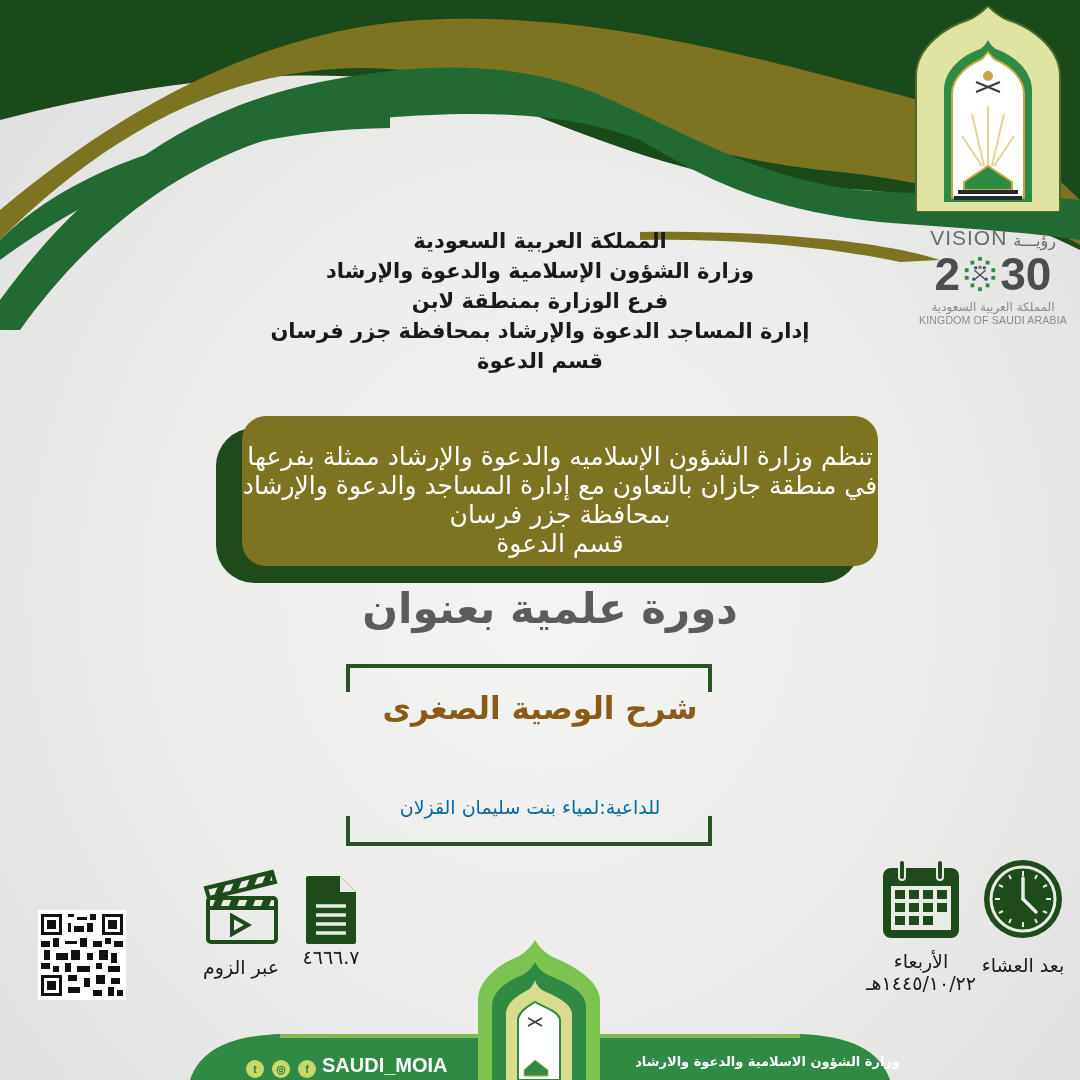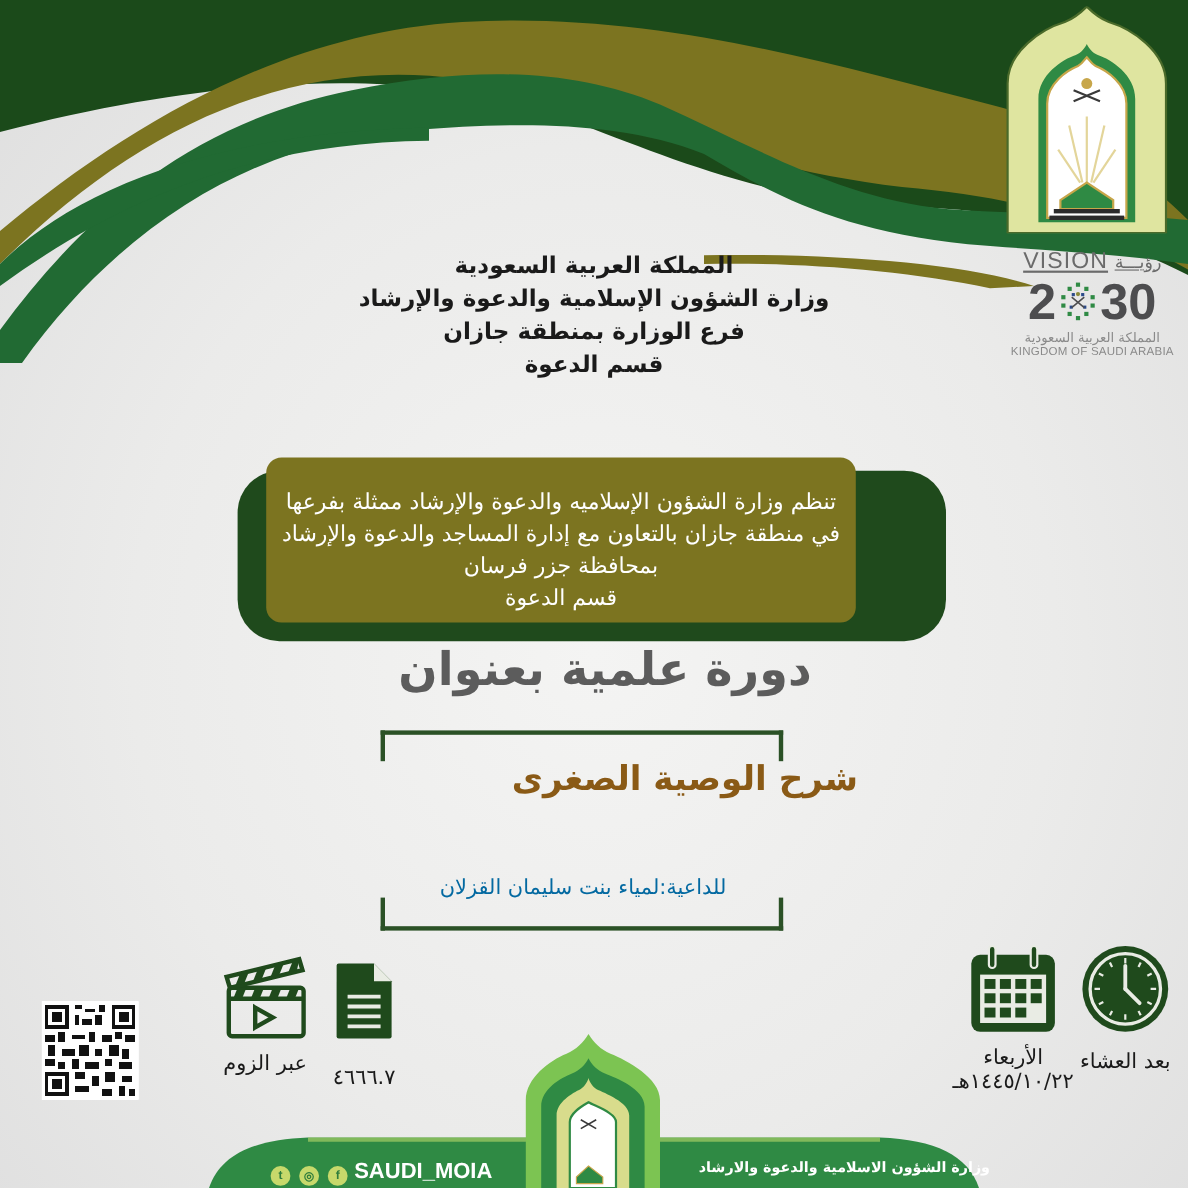--- a/index.html
+++ b/index.html
@@ -9,38 +9,38 @@
     background: radial-gradient(ellipse at 50% 55%, #f4f4f3 0%, #ebebea 55%, #dedede 100%);
     font-family: "DejaVu Sans", sans-serif;
     direction: rtl;
   }
   .banner-svg { position: absolute; left: 0; top: 0; width: 1080px; height: 330px; }
 
   
   .logo-top { position: absolute; left: 908px; top: 6px; width: 160px; height: 206px; }
 
   .vision { position: absolute; left: 918px; top: 226px; width: 150px; height: 104px; direction: ltr; }
-  .vision-row1 { display: flex; justify-content: center; gap: 6px; align-items: center; color: #6b6b6b; font-family: "Liberation Sans", sans-serif; font-size: 21px; letter-spacing: 1px; text-decoration: underline; }
+  .vision-row1 { display: flex; justify-content: center; gap: 6px; align-items: flex-end; color: #6b6b6b; font-family: "Liberation Sans", sans-serif; font-size: 21px; letter-spacing: 1px; }
   .vision-row1 .ar { font-family: "DejaVu Sans", sans-serif; font-size: 16px; direction: rtl; }
   .vision-2030 { display: flex; justify-content: center; align-items: center; font-family: "Liberation Sans", sans-serif; font-weight: bold; font-size: 46px; color: #4d4d4f; line-height: 44px; margin-top: 2px; }
   .vision-star { display: inline-block; width: 38px; height: 38px; margin: 0 1px; }
   .vision-ar { text-align: center; font-size: 12px; color: #8a8a8a; direction: rtl; margin-top: 4px; }
   .vision-en { text-align: center; font-family: "Liberation Sans", sans-serif; font-size: 10.5px; color: #8a8a8a; letter-spacing: 0.2px; }
 
   .header-block { position: absolute; left: 230px; top: 226px; width: 620px; text-align: center; color: #1a1a1a; font-weight: bold; font-size: 21px; line-height: 30px; }
   .header-block div { white-space: nowrap; }
 
   .intro-shadow { position: absolute; left: 216px; top: 428px; width: 644px; height: 155px; background: #1f4a1c; border-radius: 38px; }
-  .intro-box { position: absolute; left: 242px; top: 416px; width: 536px; height: 150px; background: #7c7420; border-radius: 14px; color: #ffffff; text-align: center; font-size: 20px; line-height: 29px; padding-top: 26px; }
+  .intro-box { position: absolute; left: 242px; top: 416px; width: 636px; height: 150px; background: #7c7420; border-radius: 24px; color: #ffffff; text-align: center; font-size: 25px; line-height: 29px; padding-top: 26px; }
 
   .course-label { position: absolute; left: 300px; top: 584px; width: 500px; text-align: center; font-size: 42px; color: #5c5c5c; font-weight: bold; letter-spacing: 0.5px; }
 
   .frame-top { position: absolute; left: 346px; top: 664px; width: 366px; height: 28px; border: 4px solid #2b5126; border-bottom: none; }
   .frame-bottom { position: absolute; left: 346px; top: 816px; width: 366px; height: 30px; border: 4px solid #2b5126; border-top: none; }
-  .course-title { position: absolute; left: 300px; top: 688px; width: 480px; text-align: right; color: #8a5a16; font-weight: bold; font-size: 31px; line-height: 40px; }
+  .course-title { position: absolute; left: 300px; top: 688px; width: 480px; text-align: center; color: #8a5a16; font-weight: bold; font-size: 31px; line-height: 40px; }
   .lecturer { position: absolute; left: 330px; top: 796px; width: 400px; text-align: center; color: #0369a1; font-size: 19px; }
 
   .icon-block { position: absolute; display: flex; flex-direction: column; align-items: center; }
   .icon-label { font-size: 19px; color: #1a1a1a; margin-top: 6px; white-space: nowrap; }
   .icon-label2 { font-size: 19px; color: #1a1a1a; white-space: nowrap; line-height: 22px; }
 
   .qr { position: absolute; left: 38px; top: 910px; width: 88px; height: 90px; background: #fff; }
 
   .footer-svg { position: absolute; left: 0; top: 940px; width: 1080px; height: 140px; }
   .footer-social { position: absolute; left: 246px; top: 1060px; display: flex; gap: 8px; direction: ltr; }
@@ -108,21 +108,22 @@
     </svg>
     <span>30</span>
   </div>
   <div class="vision-ar">المملكة العربية السعودية</div>
   <div class="vision-en">KINGDOM OF SAUDI ARABIA</div>
 </div>
 
 <div class="header-block">
   <div>المملكة العربية السعودية</div>
   <div>وزارة الشؤون الإسلامية والدعوة والإرشاد</div>
-  <div>فرع الوزارة بمنطقة جازان</div>
+  <div>فرع الوزارة بمنطقة لابن</div>
+  <div>إدارة المساجد الدعوة والإرشاد بمحافظة جزر فرسان</div>
   <div>قسم الدعوة</div>
 </div>
 
 <div class="intro-shadow"></div>
 <div class="intro-box">
   <div>تنظم وزارة الشؤون الإسلاميه والدعوة والإرشاد ممثلة بفرعها</div>
   <div>في منطقة جازان بالتعاون مع إدارة المساجد والدعوة والإرشاد</div>
   <div>بمحافظة جزر فرسان</div>
   <div>قسم الدعوة</div>
 </div>
@@ -188,21 +189,21 @@
   <svg width="54" height="72" viewBox="0 0 54 72">
     <path d="M2,4 Q2,2 4,2 L36,2 L52,18 L52,68 Q52,70 50,70 L4,70 Q2,70 2,68 Z" fill="#1f4a1c"></path>
     <path d="M36,2 L36,18 L52,18 Z" fill="#e9ece4"></path>
     <g stroke="#e9ece4" stroke-width="3.5">
       <line x1="12" y1="32" x2="42" y2="32"></line>
         <line x1="12" y1="41" x2="42" y2="41"></line>
       <line x1="12" y1="50" x2="42" y2="50"></line>
         <line x1="12" y1="59" x2="42" y2="59"></line>
     </g>
   </svg>
-  <div class="icon-label" style="margin-top:22px;">٤٦٦٦.٧</div>
+  <div class="icon-label" style="margin-top:0;">٤٦٦٦.٧</div>
 </div>
 
 <div class="icon-block" style="left:186px; top:868px; width:110px;text-align:center;">
   <svg width="78" height="78" viewBox="0 0 78 78">
     <g fill="none" stroke="#1f4a1c" stroke-width="4">
       <rect x="6" y="30" width="68" height="44" rx="3"></rect>
       <line x1="6" y1="40" x2="74" y2="40"></line>
       <path d="M4,20 L70,4 L73,14 L7,30 Z"></path>
       <path d="M30,48 L30,66 L46,57 Z"></path>
     </g>

